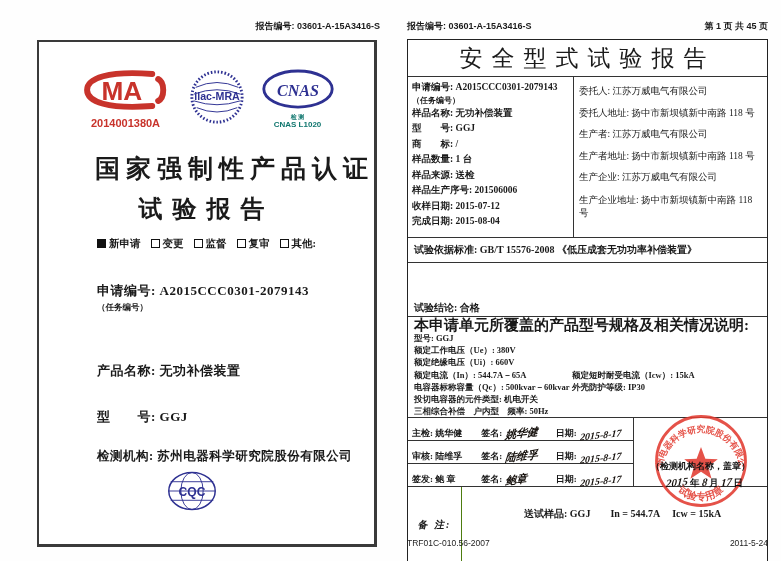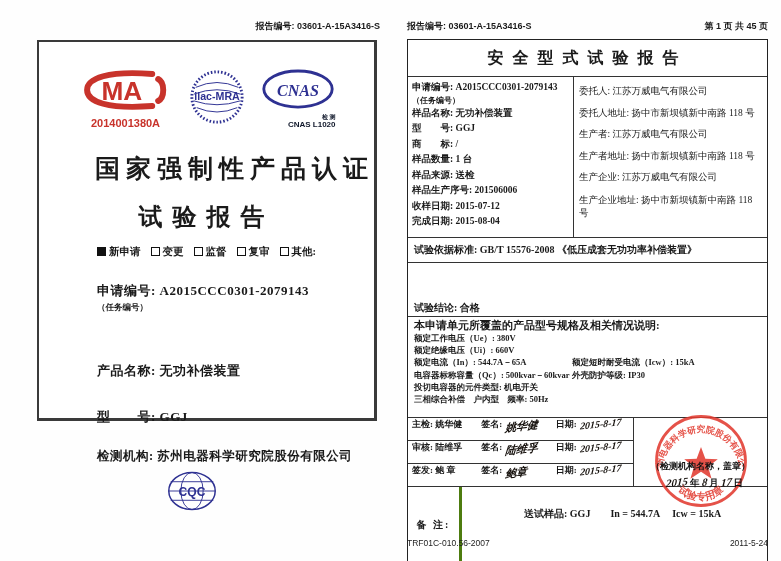--- a/index.html
+++ b/index.html
@@ -7,31 +7,31 @@
   #canvas {
     position:relative; width:781px; height:561px; background:#fefefe;
     font-family:"Liberation Serif", serif; color:#1a1a1a; overflow:hidden;
   }
   
   .lp-reportno {
     position:absolute; top:20px; left:230px; width:150px; text-align:right;
     font-size:9px; font-weight:bold; font-family:"Liberation Sans", sans-serif;
   }
   #left-page {
-    position:absolute; left:37px; top:40px; width:340px; height:381px;
+    position:absolute; left:37px; top:40px; width:340px; height:507px;
     background:#fff; border:2px solid #3a3a3a; border-right-width:3px; border-bottom-width:3px;
   }
   .logo-row { display:flex; justify-content:center; align-items:flex-start; gap:14px; margin-top:26px; }
   .cma-wrap { text-align:center; }
   .cma-number { color:#c8332b; font-family:"Liberation Sans", sans-serif; font-weight:bold; font-size:11px; margin-top:1px; }
-  .cnas-wrap { text-align:right; color:#0f172a; }
+  .cnas-wrap { text-align:center; color:#0f766e; }
   .cnas-sub1 { font-size:6px; font-weight:bold; line-height:6px; }
   .cnas-sub2 { font-size:8px; font-weight:bold; font-family:"Liberation Sans", sans-serif; }
   .lp-title1 { text-align:right; margin-top:22px; font-size:25px; font-weight:bold; letter-spacing:6px; }
-  .lp-title2 { text-align:center; margin-top:16px; font-size:24px; font-weight:bold; letter-spacing:10px; }
+  .lp-title2 { text-align:center; margin-top:8px; font-size:24px; font-weight:bold; letter-spacing:10px; }
   .lp-checkrow { display:flex; justify-content:center; gap:10px; margin-top:12px; font-size:10.5px; font-weight:bold; }
   .cbx { display:inline-block; width:9px; height:9px; border:1.2px solid #111; margin-right:3px; vertical-align:-1px; }
   .cbx.filled { background:#111; }
   .lp-fields { position:absolute; left:58px; top:240px; width:260px; }
   .lp-field { margin-bottom:0; font-size:13px; font-weight:bold; letter-spacing:0.5px; }
   .lp-note { font-size:8.5px; font-weight:bold; margin-top:2px; }
   .f1 { position:absolute; top:0; }
   .f2 { position:absolute; top:80px; }
   .f3 { position:absolute; top:126px; }
   .f4 { position:absolute; top:166px; font-size:12.5px; }
@@ -41,48 +41,48 @@
     position:absolute; left:407px; top:20px; width:361px; display:flex; justify-content:space-between;
     font-size:9px; font-weight:bold; font-family:"Liberation Sans", sans-serif;
   }
   #rp-table {
     position:absolute; left:407px; top:39px; width:361px; background:#fff;
     border:1.5px solid #222; font-size:10px;
   }
   .row { border-bottom:1px solid #333; }
   .row:last-child { border-bottom:none; }
   .rp-title { height:37px; display:flex; align-items:center; justify-content:center;
-    font-size:16px; font-weight:bold; letter-spacing:9px; }
+    font-size:23px; font-weight:normal; letter-spacing:9px; }
   .info-row { display:flex; height:161px; }
   .info-left { width:166px; border-right:1px solid #333; padding:3px 4px; }
   .info-left div { font-weight:bold; font-size:9.5px; line-height:15.5px; white-space:nowrap; }
   .info-left div.small { font-size:8px; line-height:10px; }
   .info-right { flex:1; padding:4px 5px; }
   .info-right div { font-weight:normal; font-size:9.5px; line-height:21.5px; }
   .info-right div.wrap { line-height:13px; padding-top:5px; }
   .std-row { height:25px; display:flex; align-items:center; padding-left:6px; font-weight:bold; font-size:10px; }
   .ccl-row { height:18px; display:flex; align-items:center; padding-left:6px; font-weight:bold; font-size:10px;margin-top:36px; }
   .cov-row { height:101px; padding:2px 6px; }
-  .cov-title { font-weight:bold; font-size:11px; line-height:13px; }
+  .cov-title { font-weight:bold; font-size:15px; line-height:13px; }
   .cov-line { font-size:8.5px; font-weight:bold; line-height:12.2px; white-space:nowrap; }
   .cov-line .a { display:inline-block; min-width:158px; }
   .sig-block { display:flex; height:69px; }
   .sig-left { width:226px; border-right:1px solid #333; display:flex; flex-direction:column; }
-  .sig-row { flex:1; border-bottom:1px solid #333; display:flex; align-items:flex-start; padding:0 4px; gap:3px; font-size:9px; font-weight:bold; white-space:nowrap; }
+  .sig-row { flex:1; border-bottom:1px solid #333; display:flex; align-items:flex-end; padding:0 4px; gap:3px; font-size:9px; font-weight:bold; white-space:nowrap; }
   .sig-row:last-child { border-bottom:none; }
   .sig-role { width:70px; }
   .hand { display:inline-block; font-style:italic; font-weight:bold; transform:rotate(-6deg) skewX(-10deg); font-size:11px; color:#17120e; }
   .hand.date { font-size:10px; width:52px; }
   .sig-sign { width:50px; overflow:visible; }
   .stamp-cell { flex:1; position:relative; overflow:visible; }
   .stamp-svg { position:absolute; left:16px; top:-8px; opacity:0.88; z-index:1; }
   .stamp-caption { position:absolute; top:42px; left:0; right:0; text-align:center; z-index:2; font-size:9px; font-weight:bold; color:#111; }
   .stamp-dateline { position:absolute; top:58px; left:8px; right:0; z-index:2; font-size:9.5px; font-weight:bold; color:#111; display:flex; justify-content:center; gap:2px; align-items:baseline; }
   .rmk-row { display:flex; height:75px; }
-  .rmk-label { width:54px; border-right:3px solid #4d7c0f; display:flex; align-items:center; justify-content:center; font-weight:bold; font-size:10px; letter-spacing:2px; }
+  .rmk-label { width:54px; border-right:1px solid #4d7c0f; display:flex; align-items:center; justify-content:center; font-weight:bold; font-size:10px; letter-spacing:2px;font-style:italic; }
   .rmk-value { flex:1; padding:20px 0 0 62px; font-weight:bold; font-size:10px; }
   .rp-footer { position:absolute; left:407px; top:538px; width:361px; display:flex; justify-content:space-between;
     font-size:8.5px; font-family:"Liberation Sans", sans-serif; color:#222; }
 </style>
 </head>
 <body>
 
 <div id="canvas">
 
   <div class="lp-reportno">报告编号: 03601-A-15A3416-S</div>
@@ -182,20 +182,21 @@
         <div>生产企业: 江苏万威电气有限公司</div>
         <div class="wrap">生产企业地址: 扬中市新坝镇新中南路 118 号</div>
       </div>
     </div>
 
     <div class="row std-row">试验依据标准: GB/T 15576-2008 《低压成套无功功率补偿装置》</div>
     <div class="row ccl-row">试验结论: 合格</div>
 
     <div class="row cov-row">
       <div class="cov-title">本申请单元所覆盖的产品型号规格及相关情况说明:</div>
+      <div class="cov-line"><span class="a">型号: GGJ</span></div>
       <div class="cov-line"><span class="a">额定工作电压（Ue）: 380V</span></div>
       <div class="cov-line"><span class="a">额定绝缘电压（Ui）: 660V</span></div>
       <div class="cov-line"><span class="a">额定电流（In）: 544.7A－65A</span><span>额定短时耐受电流（Icw）: 15kA</span></div>
       <div class="cov-line"><span class="a">电容器标称容量（Qc）: 500kvar－60kvar</span><span>外壳防护等级: IP30</span></div>
       <div class="cov-line"><span class="a">投切电容器的元件类型: 机电开关</span></div>
       <div class="cov-line"><span class="a">三相综合补偿　户内型　频率: 50Hz</span></div>
     </div>
 
     <div class="row sig-block">
       <div class="sig-left">

